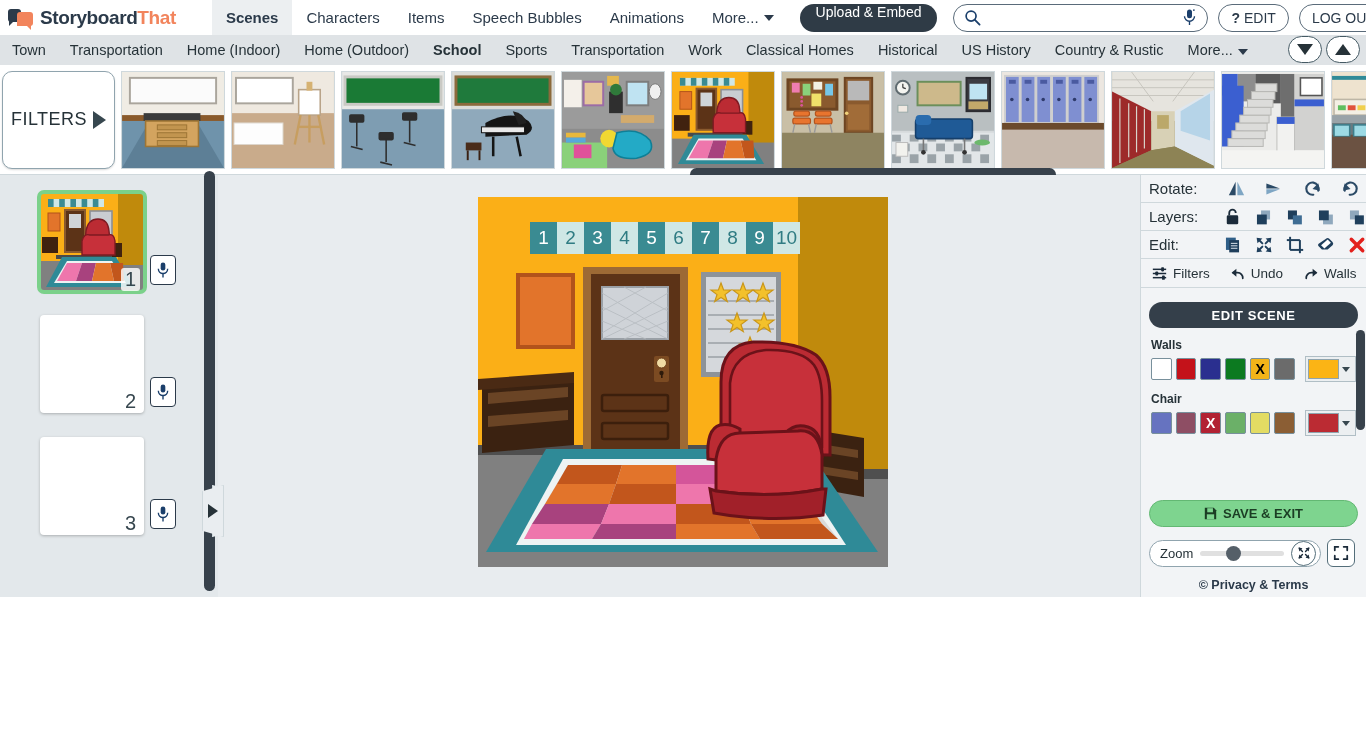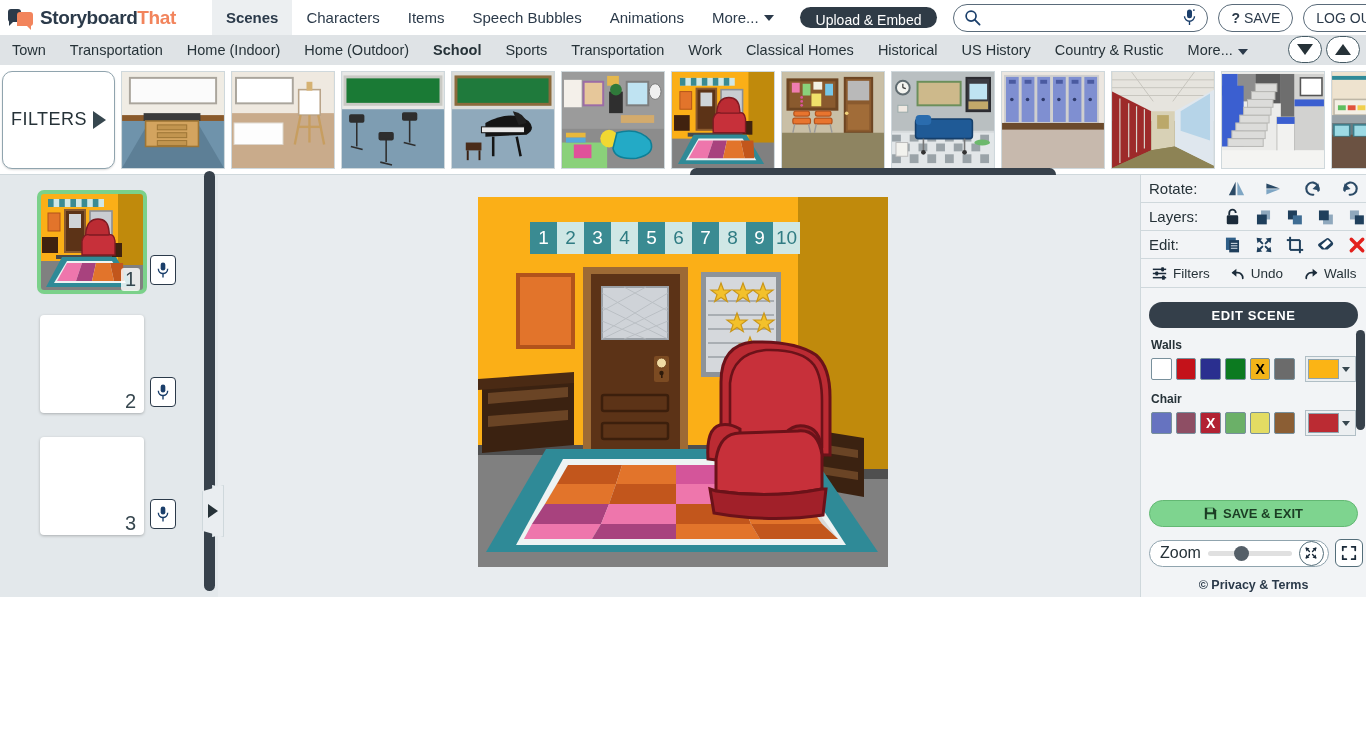--- a/index.html
+++ b/index.html
@@ -34,21 +34,21 @@
     display:flex;align-items:center;height:35px;padding:0 14px;
     font-size:15px;color:#2b3a4a;white-space:nowrap;cursor:pointer;
   }
   .navtab.active{ background:#eceff1; font-weight:bold; }
   .caret-dn{
     display:inline-block;width:0;height:0;margin-left:5px;
     border-left:5px solid transparent;border-right:5px solid transparent;border-top:6px solid #2b3a4a;
   }
   .upload-btn{
     margin-left:12px;background:#2f3b46;color:#fff;border-radius:16px;
-    height:21px;display:flex;align-items:flex-end;padding:0 16px;font-size:14px;cursor:pointer;white-space:nowrap;
+    height:28px;display:flex;align-items:flex-start;padding:0 16px;font-size:14px;cursor:pointer;white-space:nowrap;
   }
   .searchwrap{
     margin-left:16px;border:1px solid #5a6b7a;border-radius:16px;height:28px;width:290px;
     display:flex;align-items:center;padding:0 10px;gap:8px;background:#fff;
   }
   .search-input{
     border:none;outline:none;flex:1;font-size:14px;font-family:"Liberation Sans",sans-serif;
     background:transparent;color:#2b3a4a;min-width:10px;
   }
   .pillbtn{
@@ -165,21 +165,21 @@
   .tiny-dn{width:0;height:0;border-left:4px solid transparent;border-right:4px solid transparent;border-top:5px solid #37474f;}
   .saveexit{
     position:absolute;left:8px;right:8px;top:325px;height:27px;background:#7ed48f;border:1px solid #63b873;
     border-radius:14px;display:flex;align-items:center;justify-content:center;gap:6px;
     font-size:13px;font-weight:bold;color:#1b3d24;cursor:pointer;
   }
   .zoomrow{ position:absolute;left:8px;top:364px;display:flex;align-items:center;gap:6px;}
   .zoombar{
     border:1px solid #90a4ae;border-radius:15px;height:27px;display:flex;align-items:center;padding:0 4px 0 10px;gap:7px;background:#fff;
   }
-  .zoombar .zl{ font-size:16px;color:#263238;}
+  .zoombar .zl{ font-size:13px;color:#263238;}
   .slider{ width:84px;height:5px;background:#e0e0e0;border-radius:3px;position:relative;cursor:pointer;}
   .slider .knob{ position:absolute;left:26px;top:-5px;width:15px;height:15px;border-radius:50%;background:#555f68;}
   .rndbtn{
     width:25px;height:25px;border:1px solid #546e7a;border-radius:50%;display:flex;align-items:center;justify-content:center;background:#fff;cursor:pointer;
   }
   .sqbtn{
     width:28px;height:28px;border:1px solid #546e7a;border-radius:6px;display:flex;align-items:center;justify-content:center;background:#fff;cursor:pointer;
   }
   .privacy{
     position:absolute;left:0;right:0;top:403px;text-align:center;font-size:12.5px;font-weight:bold;color:#2b3a4a;cursor:pointer;
@@ -238,21 +238,21 @@
       <svg width="15" height="19" viewBox="0 0 24 30">
           <rect x="8" y="2" width="8" height="14" rx="4" fill="#1b3f6b"></rect>
           <path d="M4 13 a8 8 0 0 0 16 0" stroke="#1b3f6b" stroke-width="2.2" fill="none"></path>
           <line x1="12" y1="21" x2="12" y2="27" stroke="#1b3f6b" stroke-width="2.2"></line>
           <circle cx="19" cy="3" r="1.4" fill="#1b3f6b"></circle>
         </svg>
     </div>
 
     <div class="pillbtn">
         <b>?</b>
-        <span>SAVE</span>
+        <span>EDIT</span>
       </div>
     <div class="pillbtn">
         <span>LOG OUT</span>
       </div>
   </div>
 
   <div class="catbar">
     <div class="cat"><span>Town</span></div>
     <div class="cat"><span>Transportation</span></div>
     <div class="cat"><span>Home (Indoor)</span></div>

